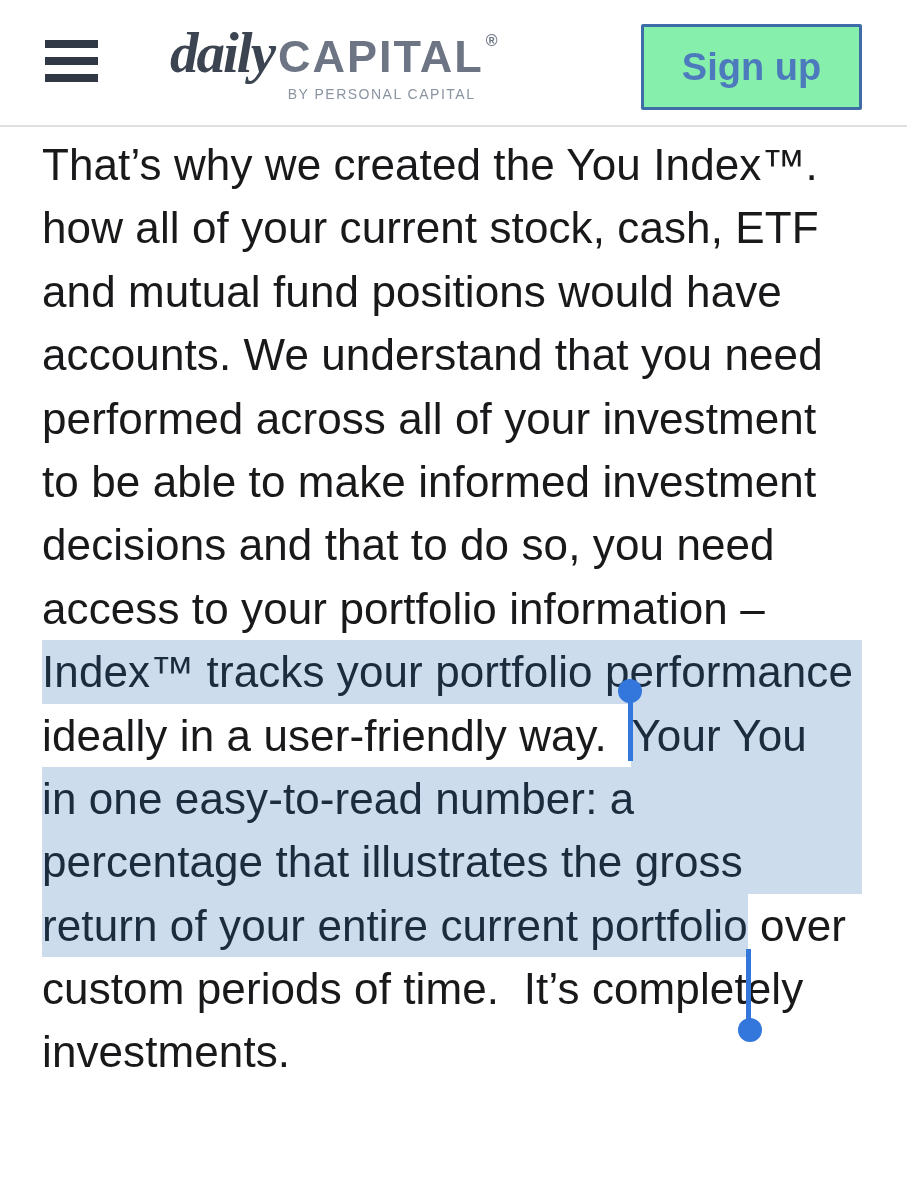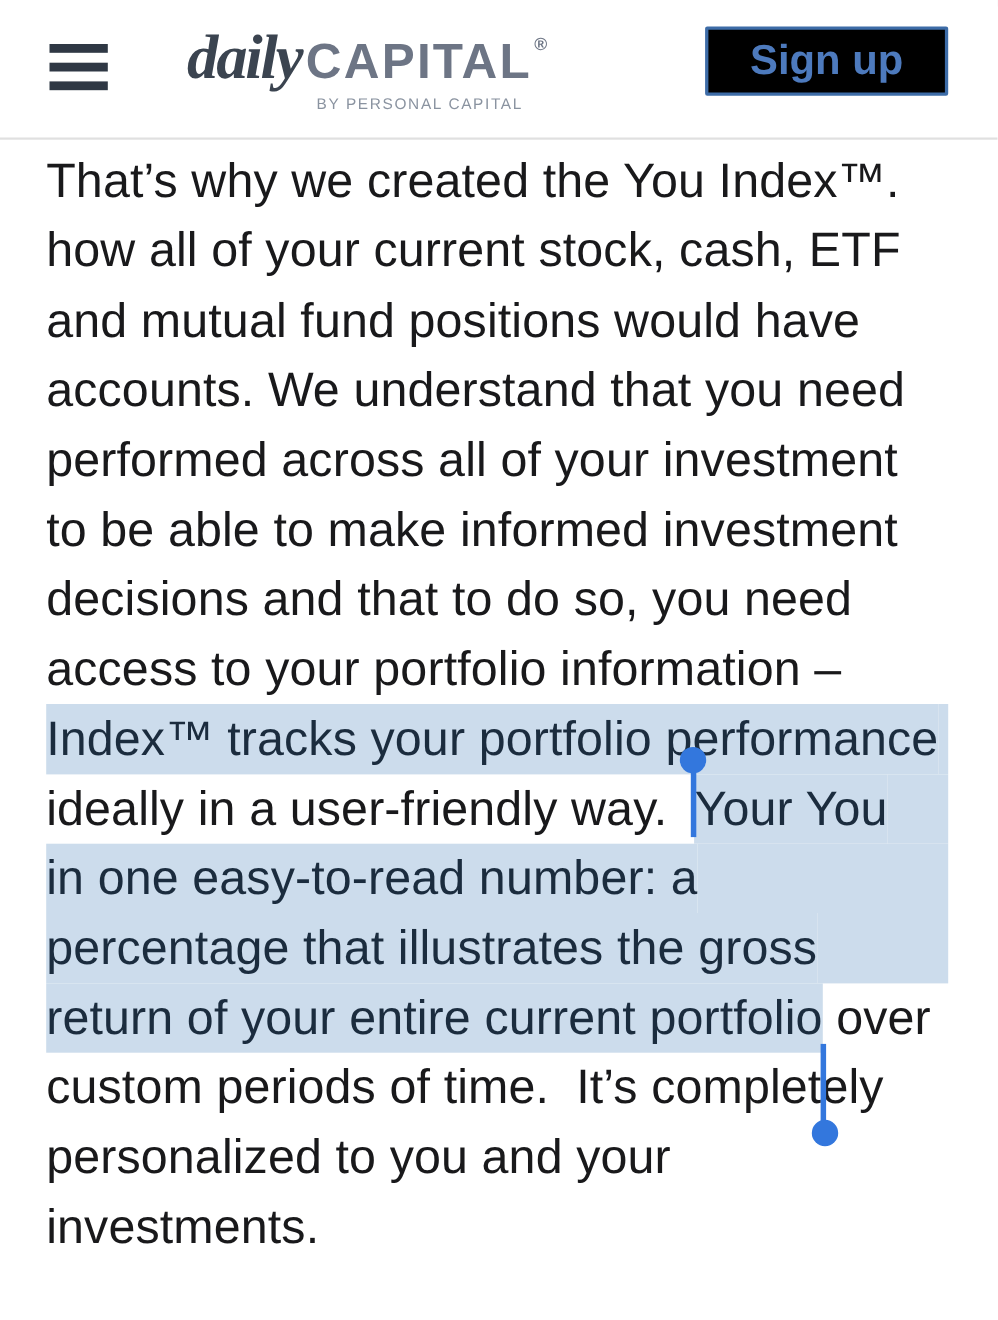--- a/index.html
+++ b/index.html
@@ -45,22 +45,22 @@
   .logo-reg {
     font-size: 16px; color: #6d7585; font-weight: bold;
     position: relative; top: -26px; margin-left: 2px;
   }
   .logo-tagline {
     text-align: right; padding-right: 22px; margin-top: 1px;
     font-size: 14px; letter-spacing: 1.5px; color: #8a93a0;
   }
   .signup-btn {
     position: absolute; left: 641px; top: 24px;
-    width: 221px; height: 63px;
-    background: #000000;
+    width: 221px; height: 86px;
+    background: #86efac;
     border: 3px solid #3d6ca7; border-radius: 2px;
     color: #4d7abd; font-weight: bold; font-size: 38px;
     font-family: "Liberation Sans", sans-serif;
     display: flex; align-items: center; justify-content: center;
     cursor: pointer;
   }
   
   #paragraph {
     position: absolute; left: 42px; top: 133px;
     width: 820px;
@@ -150,23 +150,20 @@
       <span class="fill hl"></span>
     </div>
     <div class="line">
       <span class="seg hl" id="sel-end">return of your entire current portfolio</span>
       <span class="seg"> over</span>
     </div>
     <div class="line">
       <span class="seg">custom periods of time.  It’s completely</span>
     </div>
     <div class="line">
-      <span class="seg">personalized to you and your</span>
-    </div>
-    <div class="line">
       <span class="seg">investments.</span>
     </div>
   </main>
 
 <div class="handle-bar" id="handle-start-bar" style="left: 628.406px; top: 690.516px; height: 70.3906px;"></div>
 <div class="handle-dot" id="handle-start-dot" style="left: 618.406px; top: 678.516px;"></div>
 <div class="handle-bar" id="handle-end-bar" style="left: 745.797px; top: 949.078px; height: 81.3906px;"></div>
 <div class="handle-dot" id="handle-end-dot" style="left: 737.797px; top: 1018.47px;"></div>
 
 </body></html>

